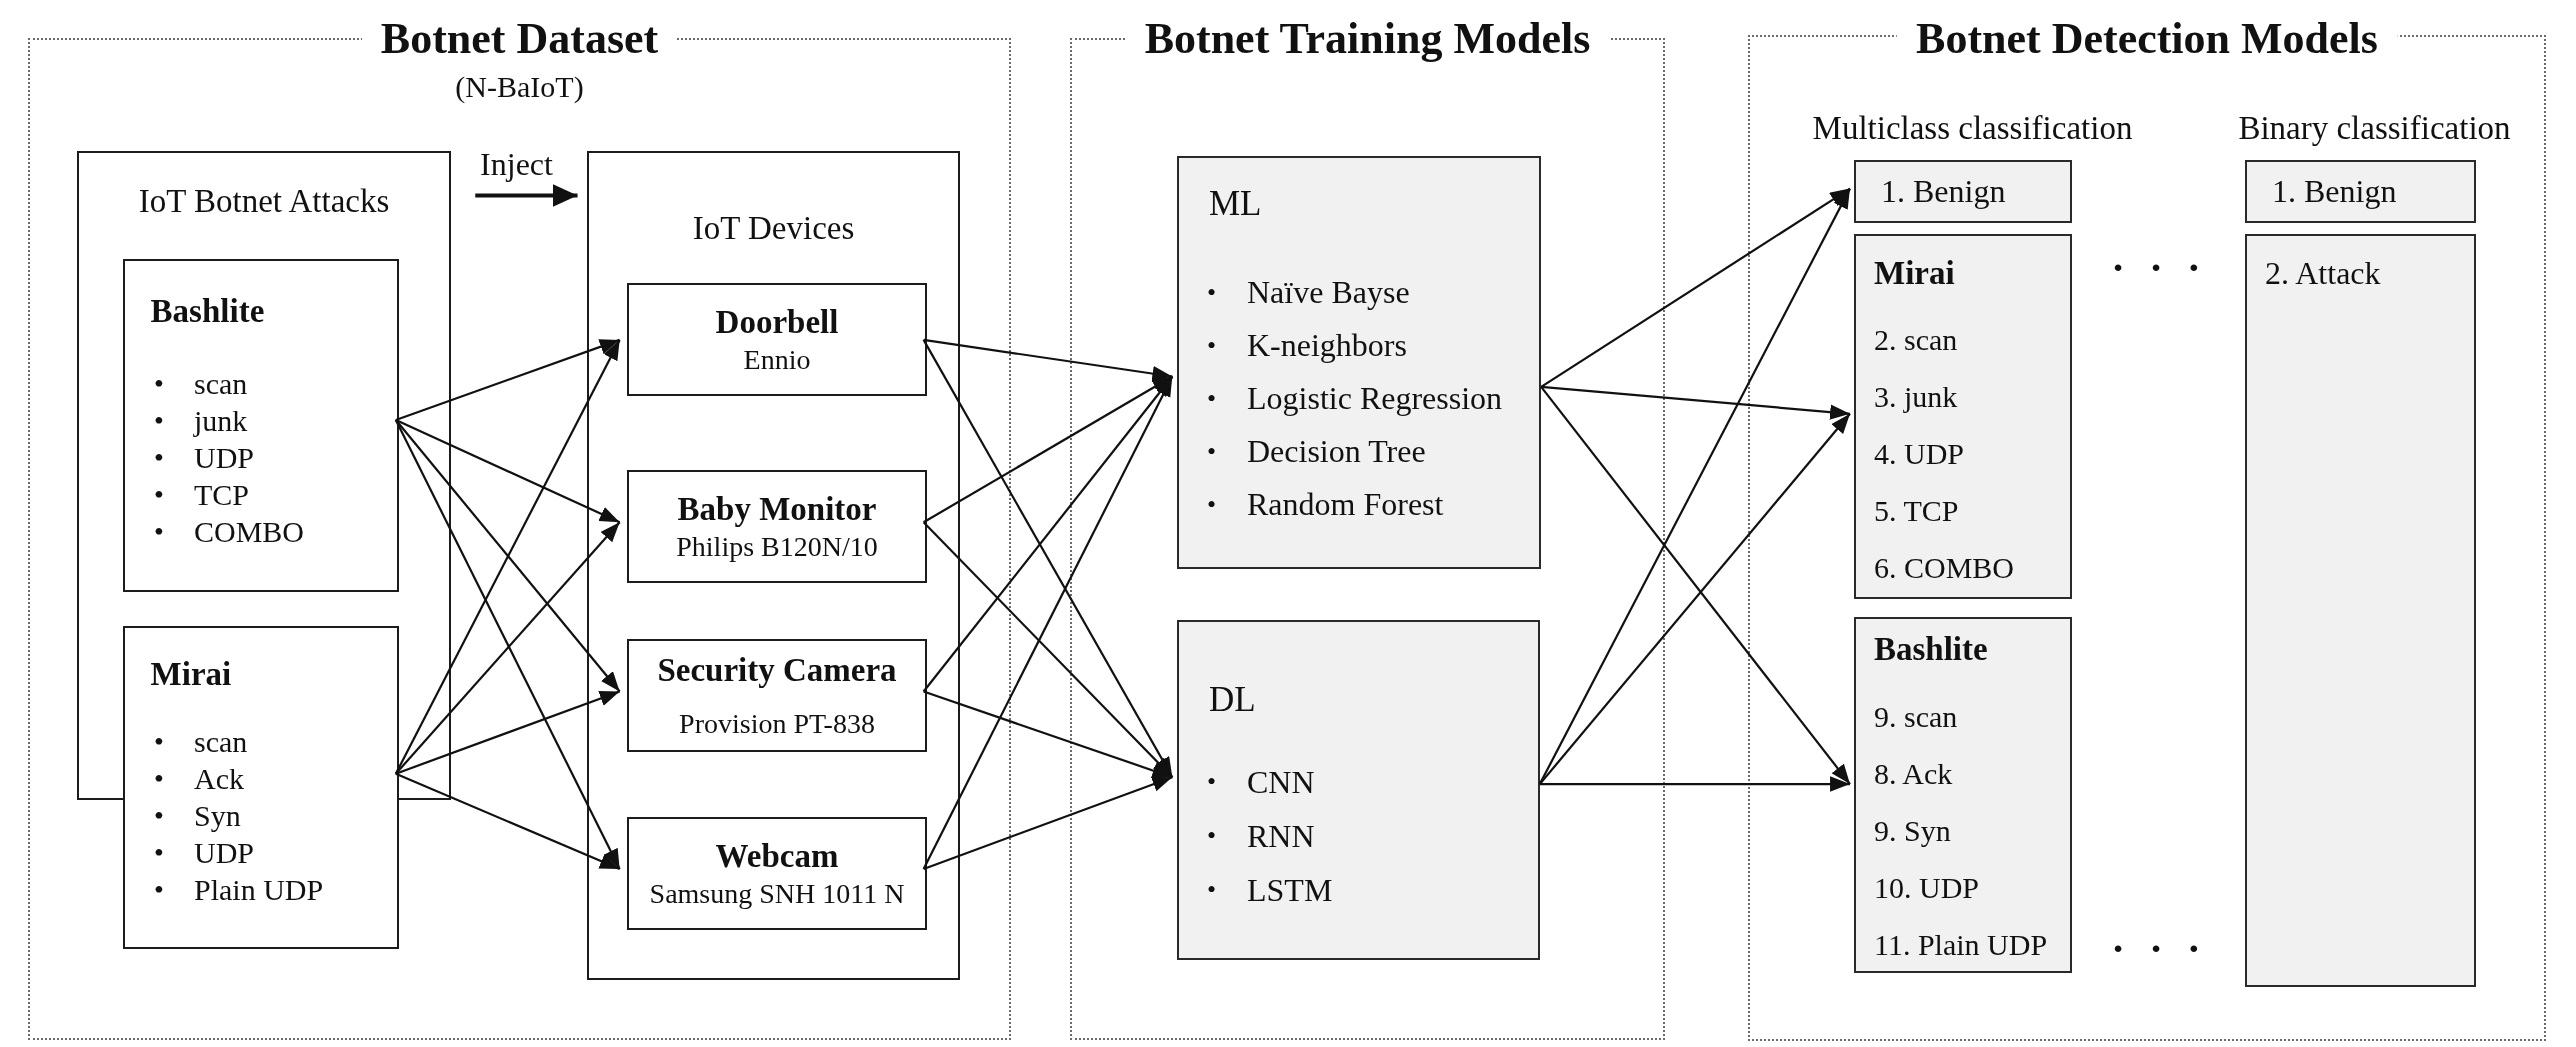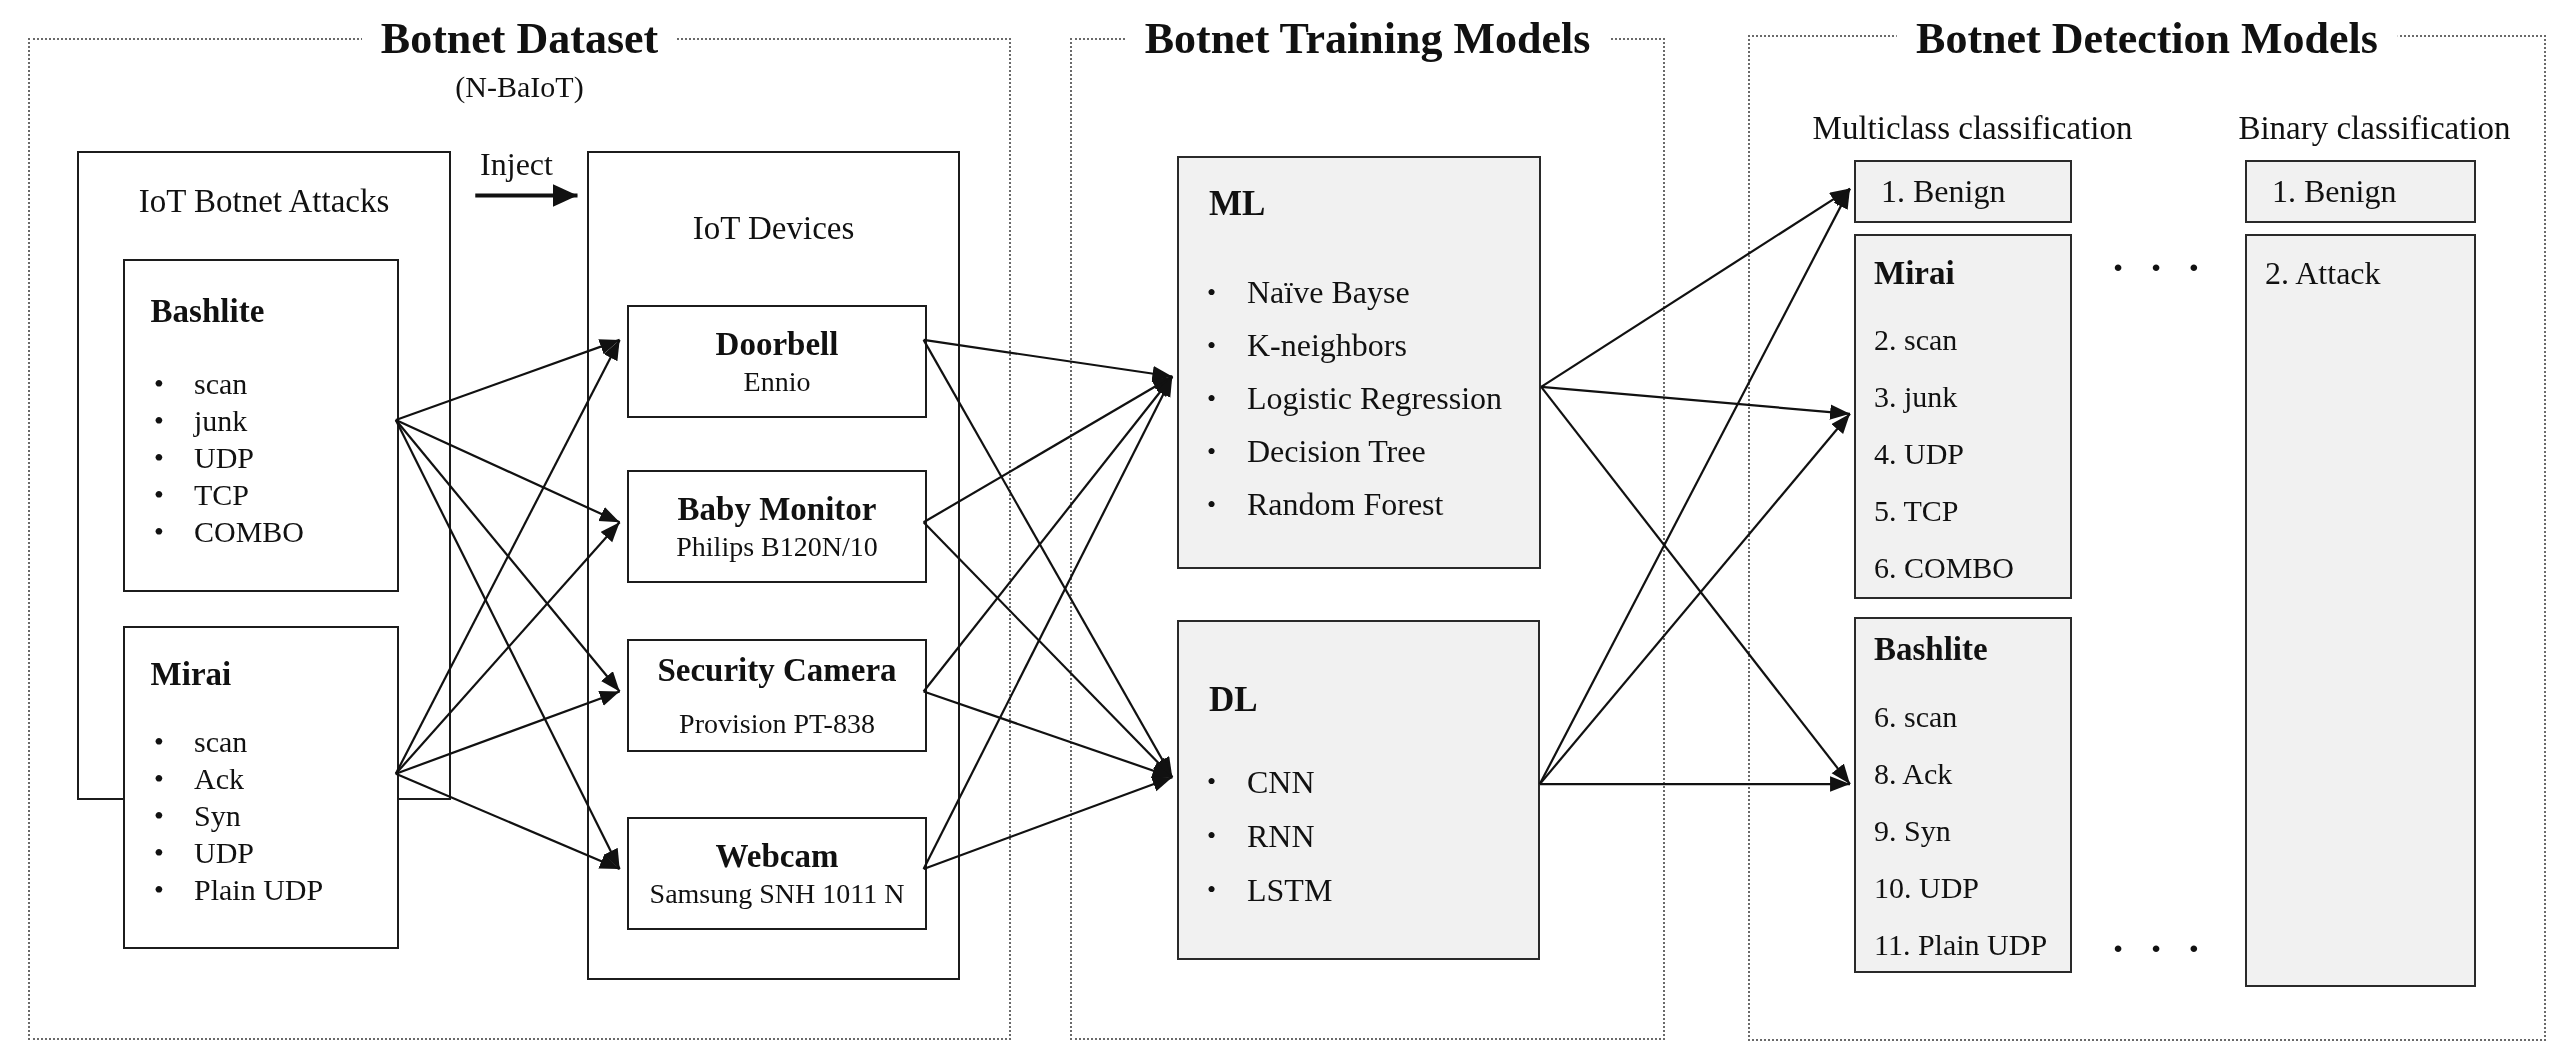--- a/index.html
+++ b/index.html
@@ -40,28 +40,28 @@
   #bashlite-box .blist{top:104px;}
   #mirai-box .blist{top:95px;}
   .blist .row{position:relative;padding-left:69px;font-size:30px;line-height:37px;}
   .blist .row .dot::before{content:"•";position:absolute;left:29px;top:0;font-size:28px;}
 
   
   #inject-label{position:absolute;left:421px;top:106px;width:131px;text-align:center;font-size:32px;font-weight:normal;}
 
   
   .dev-box{left:38px;width:300px;height:113px;display:flex;flex-direction:column;align-items:center;justify-content:center;gap:5.5px;}
-  #dev-doorbell{top:152px;} #dev-baby{top:317px;} #dev-seccam{top:486px;gap:21px;} #dev-webcam{top:664px;}
+  #dev-doorbell{top:130px;} #dev-baby{top:317px;} #dev-seccam{top:486px;gap:21px;} #dev-webcam{top:664px;}
   .dev-name{font-size:33px;font-weight:bold;line-height:36px;white-space:nowrap;}
   .dev-model{font-size:28px;line-height:30px;white-space:nowrap;}
 
   
   #ml-box{left:105px;top:116px;width:364px;height:413px;}
   #dl-box{left:105px;top:580px;width:363px;height:340px;}
-  .tm-title{position:absolute;left:30px;font-size:35px;font-weight:bold;line-height:41px;}
+  .tm-title{position:absolute;left:30px;font-size:35px;font-weight:normal;line-height:41px;}
   #ml-box .tm-title{top:25px;}
   #dl-box .tm-title{top:57px;}
   .tm-list{position:absolute;left:0;width:100%;}
   #ml-box .tm-list{top:108px;}
   #dl-box .tm-list{top:133px;}
   .tm-list .row{position:relative;padding-left:68px;font-size:32px;white-space:nowrap;}
   #ml-box .row{line-height:53px;}
   #dl-box .row{line-height:54px;}
   .tm-list .row .dot::before{content:"•";position:absolute;left:28px;top:0;font-size:26px;}
 
@@ -195,21 +195,21 @@
         <div class="row">3. junk</div>
         <div class="row">4. UDP</div>
         <div class="row">5. TCP</div>
         <div class="row">6. COMBO</div>
       </div>
     </div>
 
     <div class="solid gray det-box" id="mc-bashlite">
       <div class="det-title">Bashlite</div>
       <div class="det-list">
-        <div class="row">6. scan</div>
+        <div class="row">9. scan</div>
         <div class="row">8. Ack</div>
         <div class="row">9. Syn</div>
         <div class="row">10. UDP</div>
         <div class="row">11. Plain UDP</div>
       </div>
     </div>
 
     <div class="dots" id="dots-top">· · ·</div>
     <div class="dots" id="dots-bottom">· · ·</div>
 

